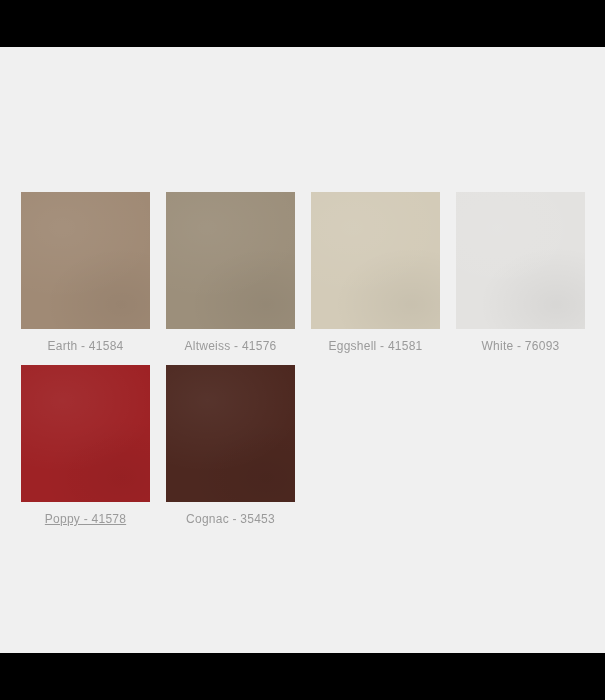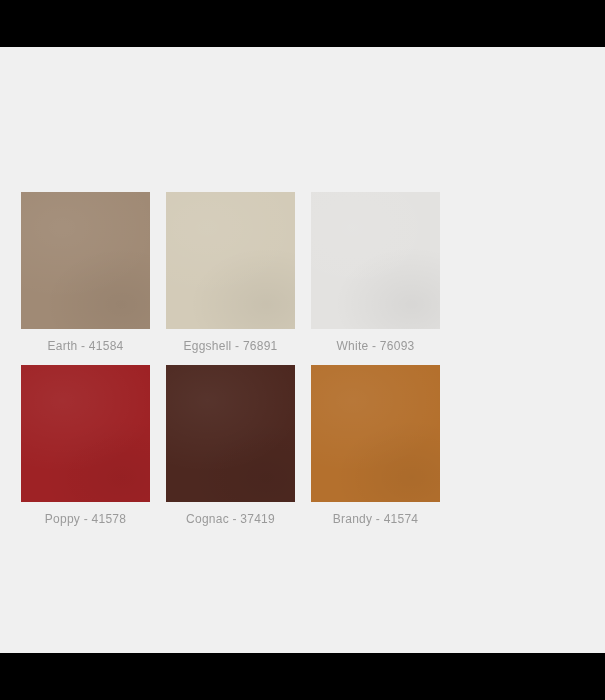--- a/index.html
+++ b/index.html
@@ -97,50 +97,50 @@
 
     <div id="swatch-grid">
 
       <div class="swatch-row">
 
         <div class="swatch-cell">
           <div class="swatch-chip" style="background-color: rgb(160, 138, 117);"></div>
           <div class="swatch-label" style="color: rgb(154, 154, 154);">Earth - 41584</div>
         </div>
 
+        <div class="swatch-cell">
+          <div class="swatch-chip" style="background-color: rgb(156, 143, 123);"></div>
+          <div class="swatch-label" style="color: rgb(154, 154, 154);">Altweiss - 41576</div>
+        </div>
 
         <div class="swatch-cell">
           <div class="swatch-chip" style="background-color: rgb(211, 203, 184);"></div>
-          <div class="swatch-label" style="color: rgb(154, 154, 154);">Eggshell - 76891</div>
+          <div class="swatch-label" style="color: rgb(154, 154, 154);">Eggshell - 41581</div>
         </div>
 
         <div class="swatch-cell">
           <div class="swatch-chip" style="background-color: rgb(227, 226, 224);"></div>
           <div class="swatch-label" style="color: rgb(154, 154, 154);">White - 76093</div>
         </div>
 
       </div>
 
       <div class="swatch-row">
 
 
         <div class="swatch-cell">
           <div class="swatch-chip" style="background-color: rgb(158, 34, 37);"></div>
-          <div class="swatch-label" style="color: rgb(154, 154, 154);">Poppy - 41578</div>
+          <div class="swatch-label" style="color: rgb(154, 154, 154); text-decoration: underline;">Poppy - 41578</div>
         </div>
 
         <div class="swatch-cell">
           <div class="swatch-chip" style="background-color: rgb(77, 40, 32);"></div>
-          <div class="swatch-label" style="color: rgb(154, 154, 154);">Cognac - 37419</div>
+          <div class="swatch-label" style="color: rgb(154, 154, 154);">Cognac - 35453</div>
         </div>
 
-        <div class="swatch-cell">
-          <div class="swatch-chip" style="background-color: rgb(180, 112, 45);"></div>
-          <div class="swatch-label" style="color: rgb(154, 154, 154);">Brandy - 41574</div>
-        </div>
 
       </div>
 
     </div>
   </div>
 
   <div class="letterbox-bar bottom" style="background: rgb(0, 0, 0);"></div>
 
 </div>
 

